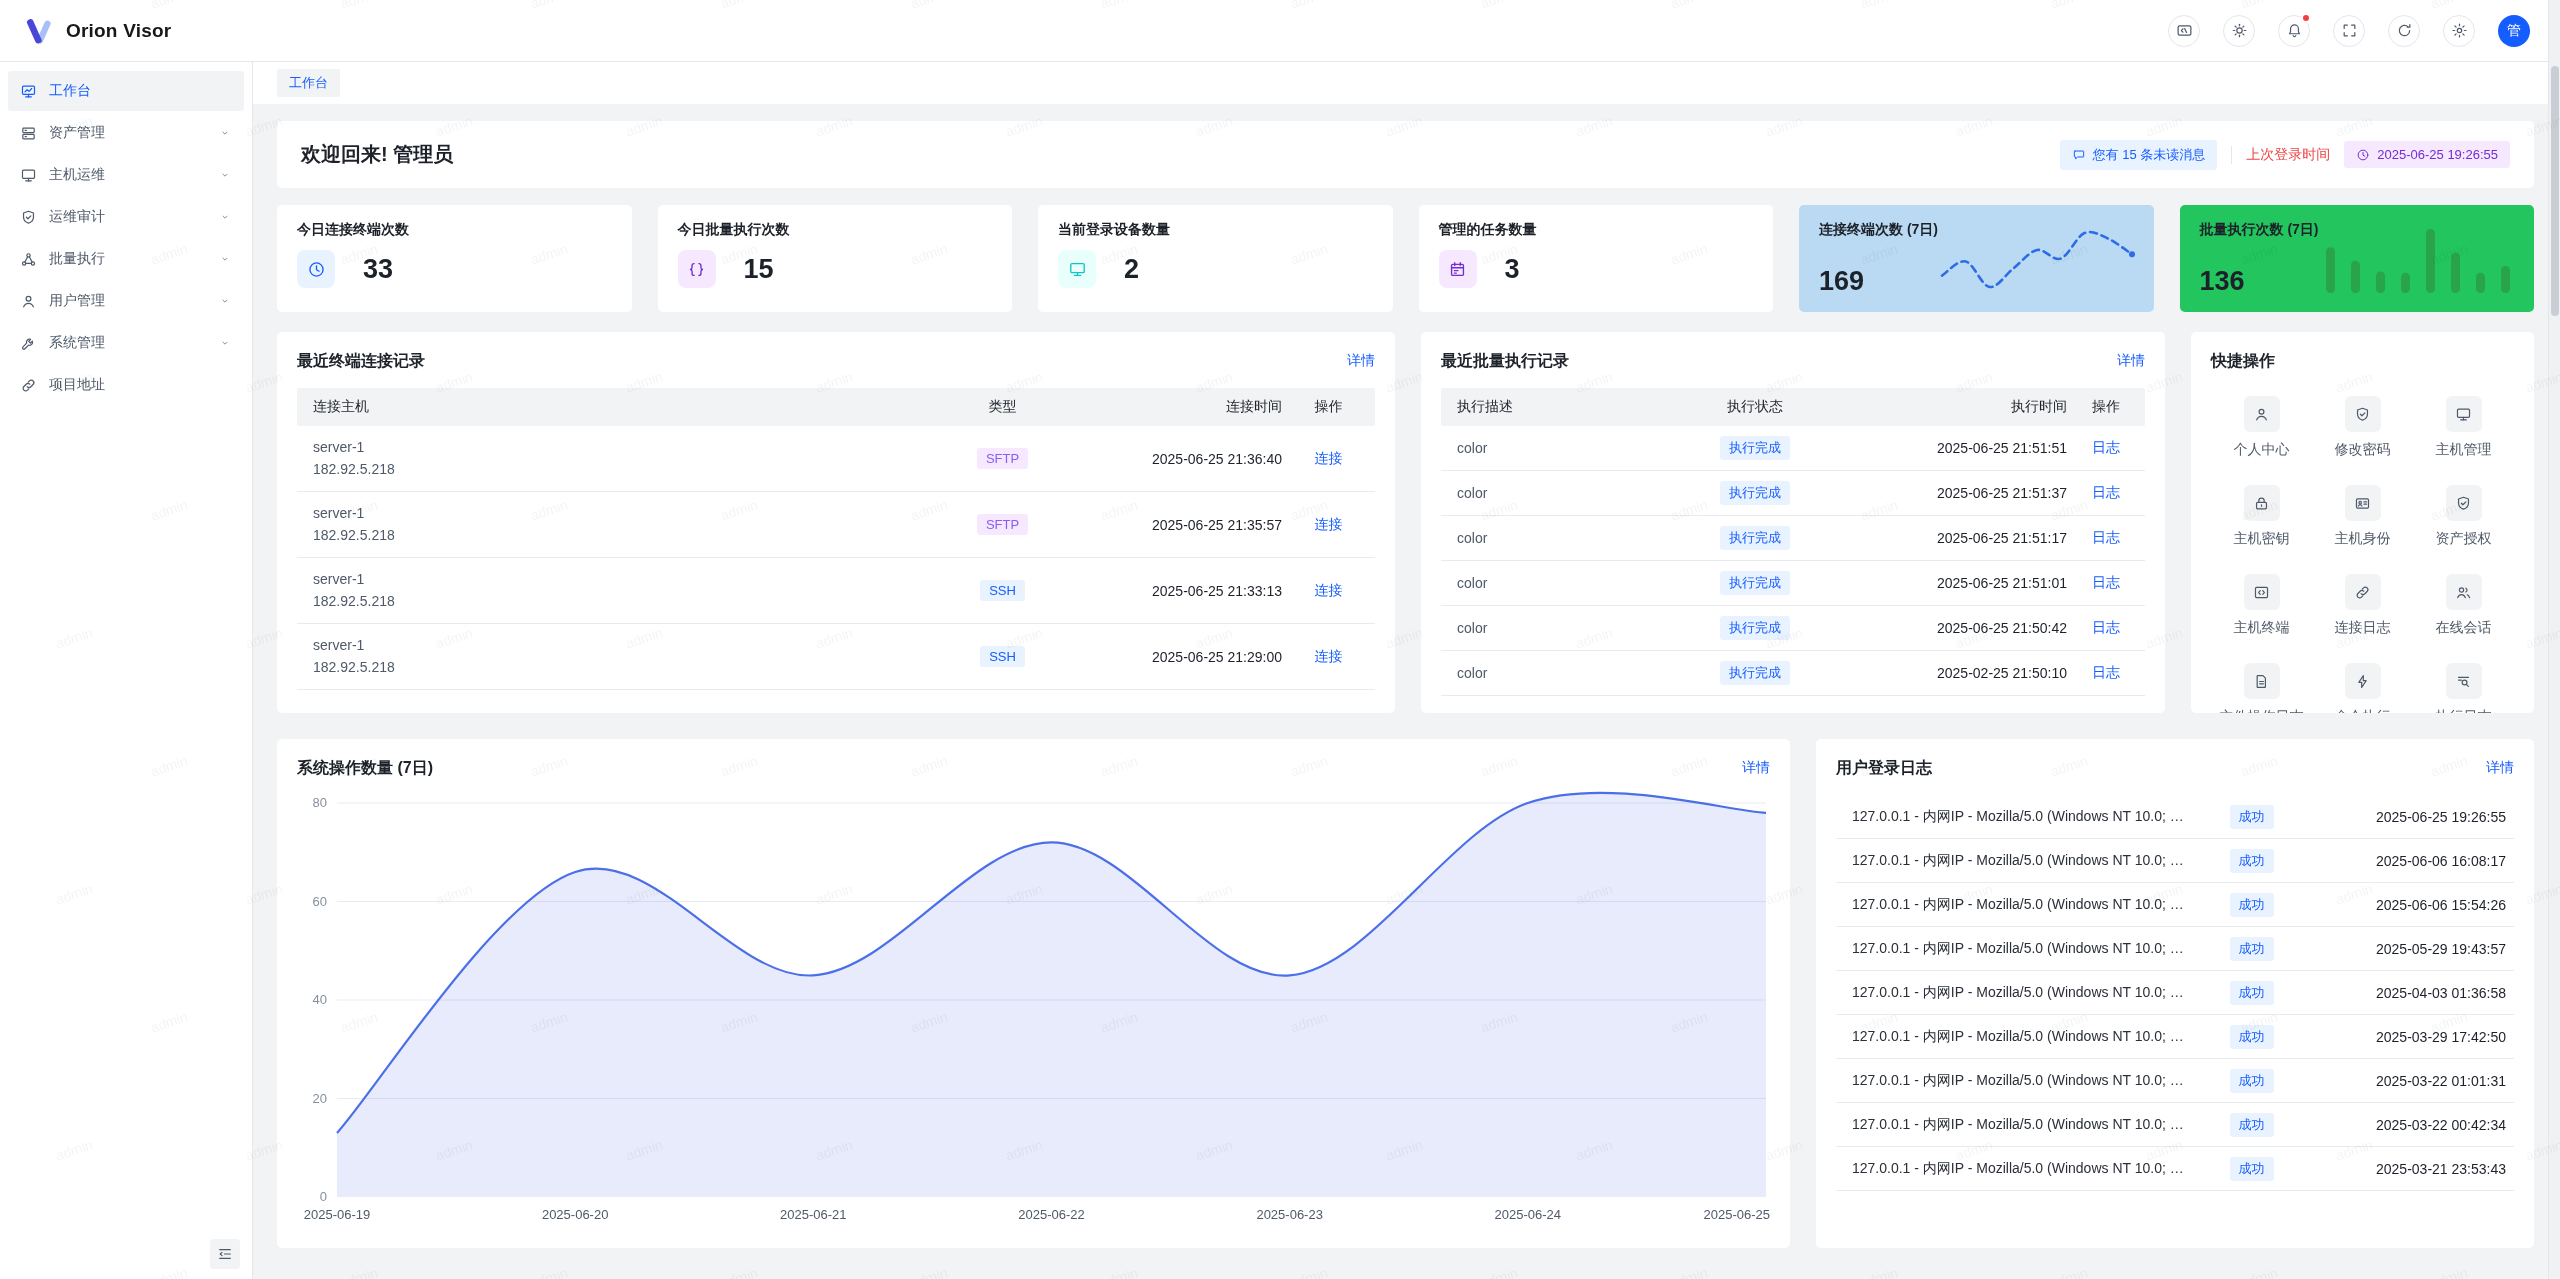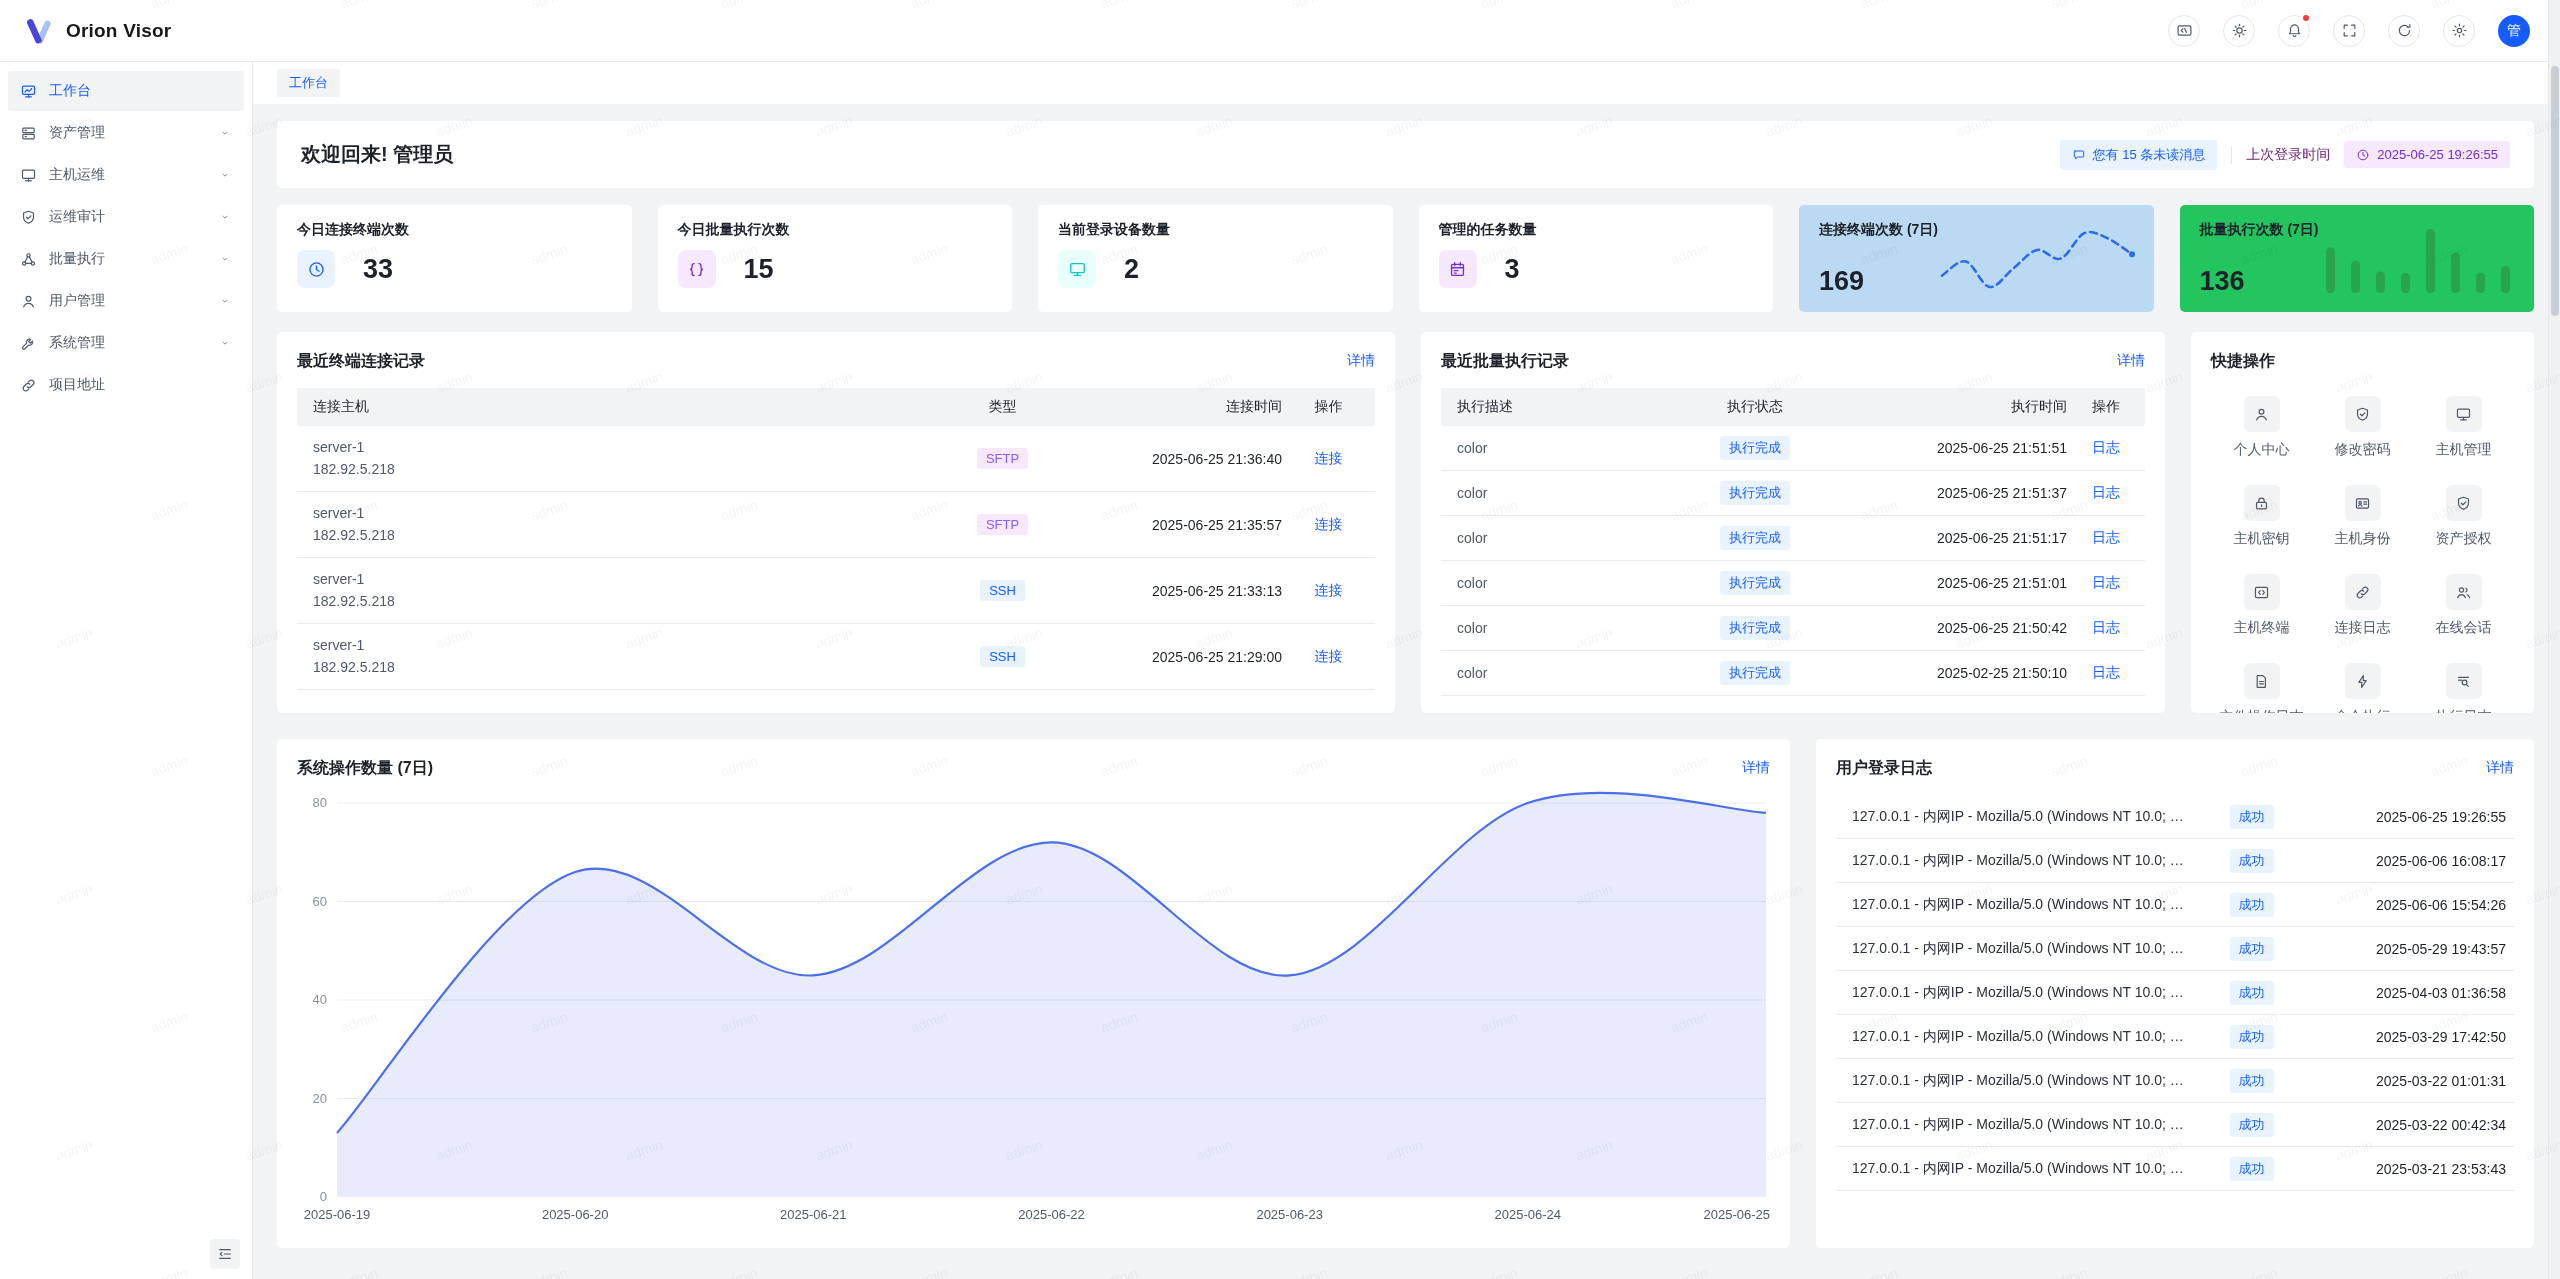--- a/index.html
+++ b/index.html
@@ -43,21 +43,21 @@
   .card{background:#fff;border-radius:5px;}
 
   .welcome{height:67px;display:flex;align-items:center;justify-content:space-between;padding:0 24px;}
   .welcome h1{font-size:20px;font-weight:600;margin:0;}
   .welcome-right{display:flex;align-items:center;gap:14px;}
   .badge{display:inline-flex;align-items:center;gap:7px;font-size:13px;padding:6px 12px;border-radius:3px;cursor:pointer;}
   .badge .i svg{width:14px;height:14px;display:block;}
   .blue-badge{background:#e8f3ff;color:#165dff;text-align:center;}
   .purple-badge{background:#f5e8ff;color:#722ed1;}
   .vdiv{width:1px;height:18px;background:#e5e6eb;}
-  .llabel{color:#701a75;font-size:14px;}
+  .llabel{color:#ef4444;font-size:14px;}
 
   .stats{display:grid;grid-template-columns:repeat(6,1fr);gap:26px;margin-top:17px;}
   .rpt{display:contents;}
   .stat-card{position:relative;height:107px;padding:16px 20px;}
   .s-label{font-size:14px;font-weight:600;color:#1d2129;}
   .s-row{display:flex;align-items:center;gap:28px;margin-top:11px;}
   .s-icon{width:38px;height:38px;border-radius:8px;display:flex;align-items:center;justify-content:center;}
   .s-icon svg{width:19px;height:19px;display:block;}
   .s-icon.blue{background:#e8f3ff;color:#165dff;}
   .s-icon.purple{background:#f5e8ff;color:#722ed1;}

